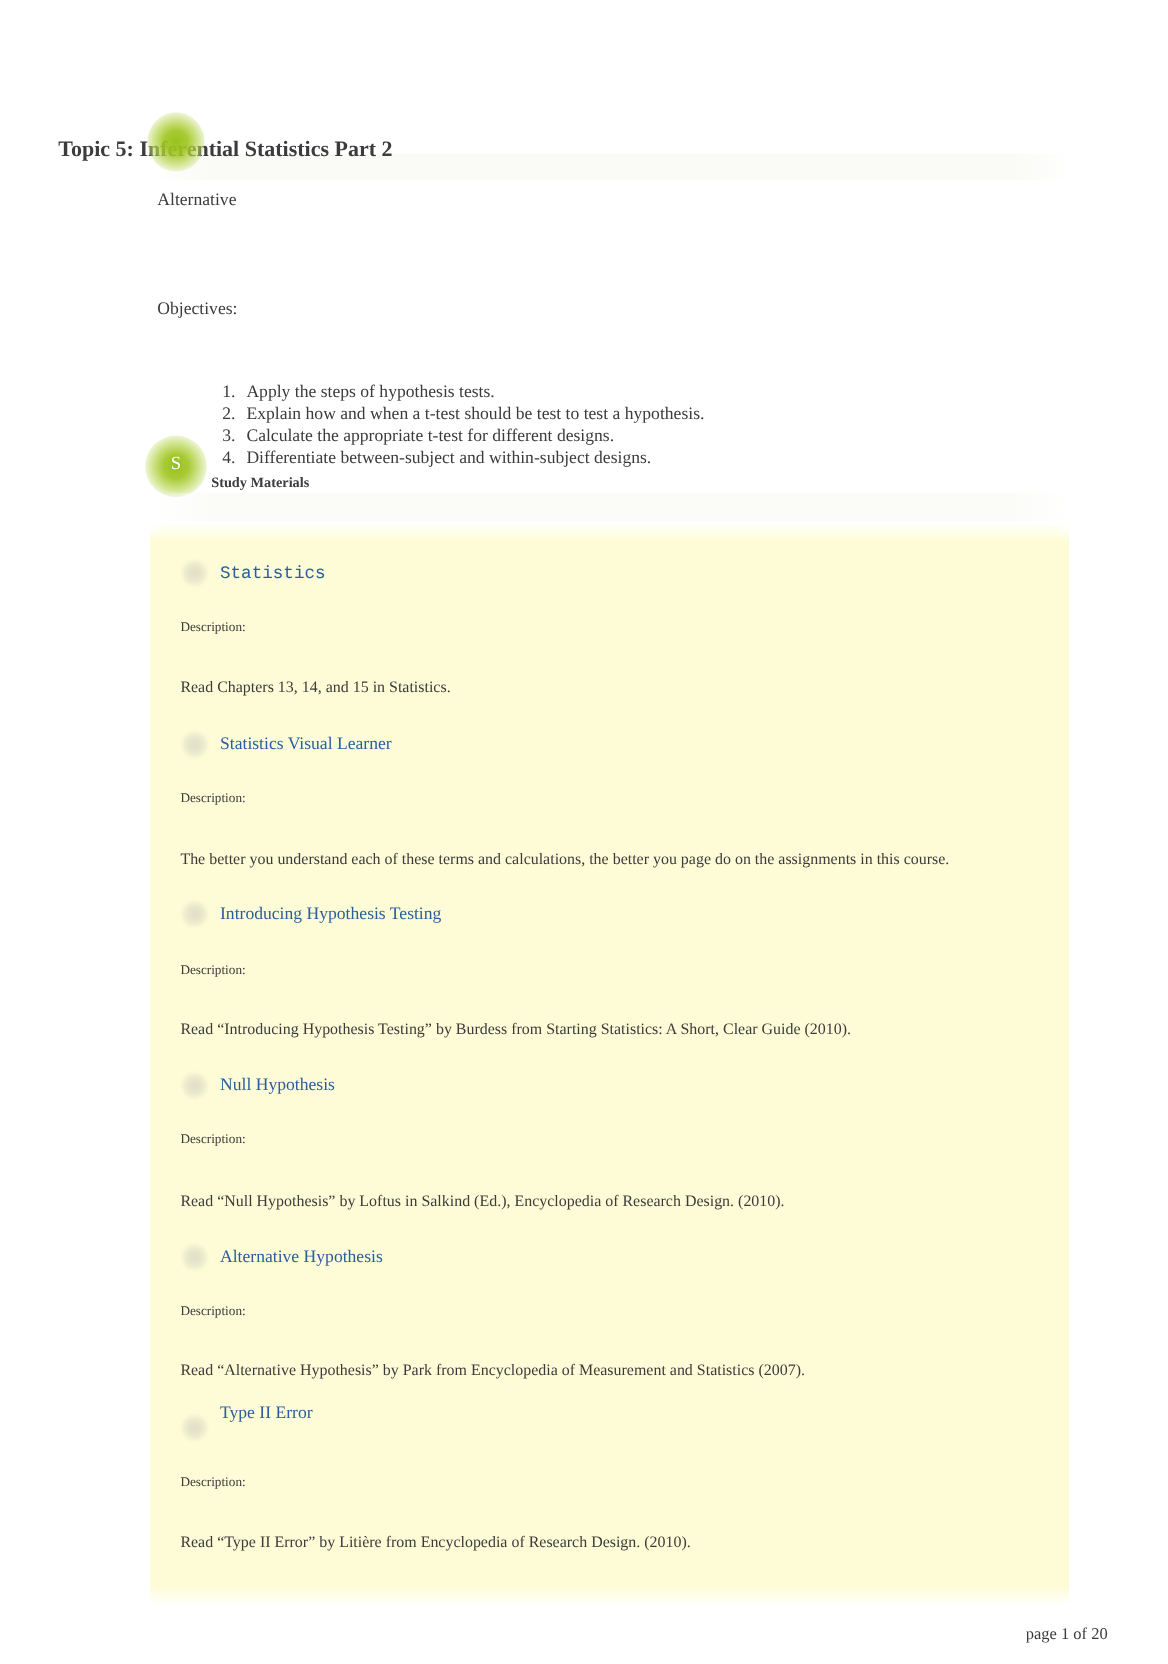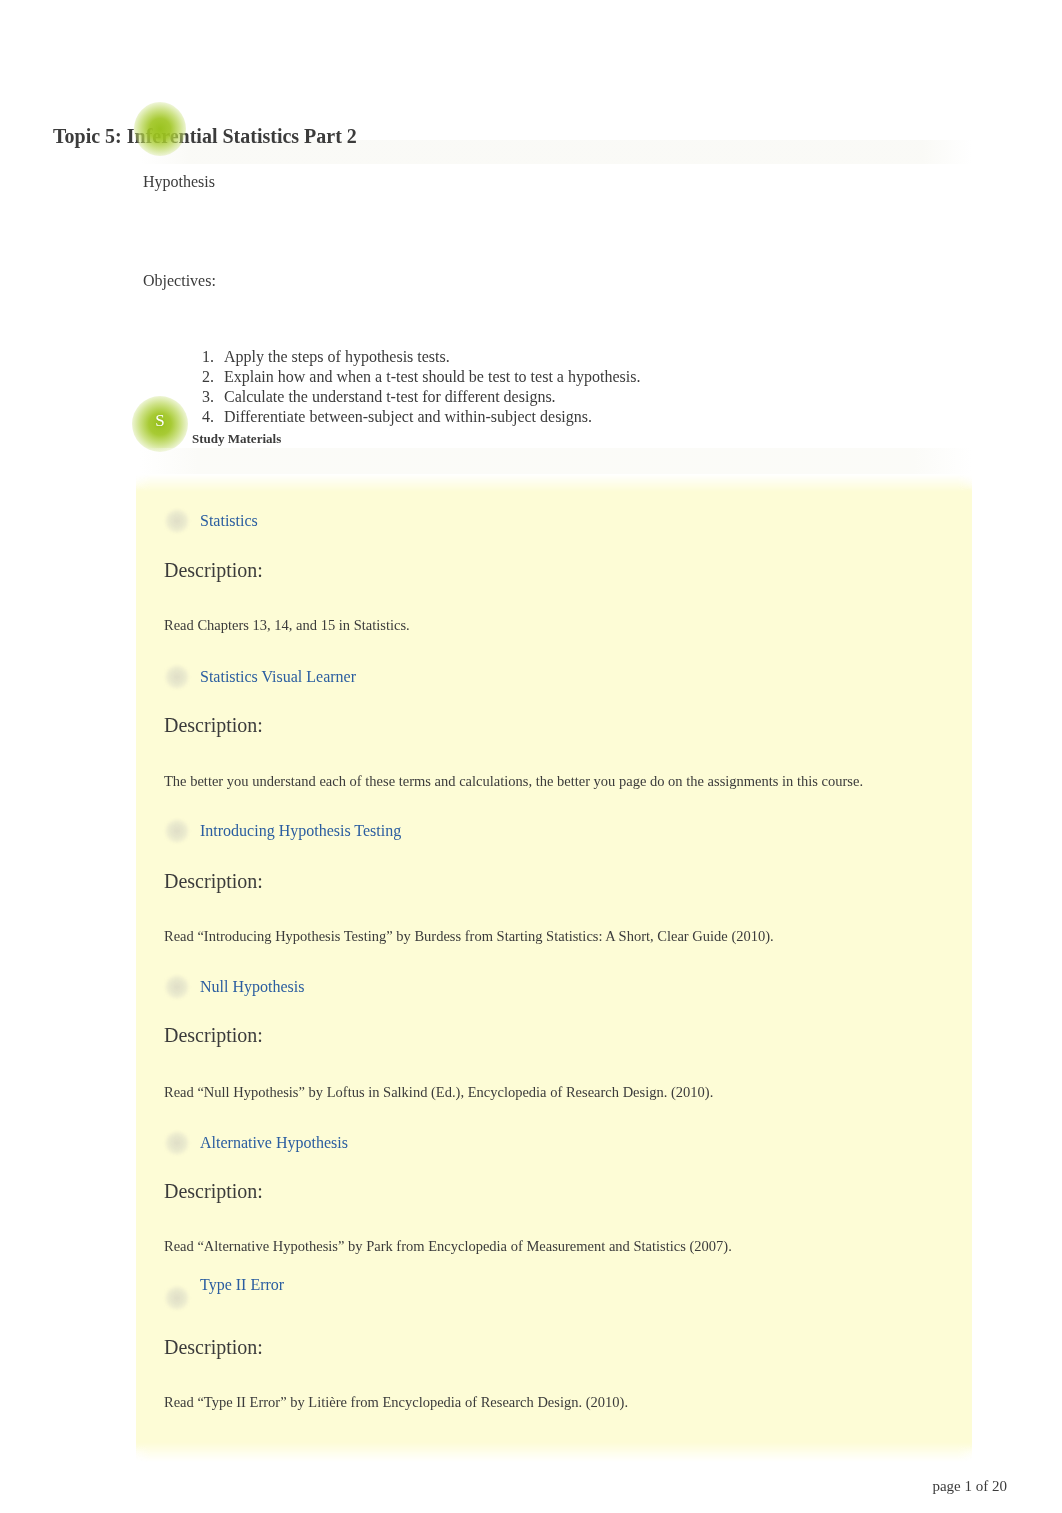--- a/index.html
+++ b/index.html
@@ -175,21 +175,21 @@
     left: 64px;
     font-size: 16px;
     line-height: 22px;
     color: #2a5da0;
     white-space: nowrap;
   }
 
   .material-desc-label {
     position: absolute;
     left: 28px;
-    font-size: 20px;
+    font-size: 12px;
     line-height: 22px;
     color: #3b3b3b;
     text-align: center;
   }
 
   .material-desc-body {
     position: absolute;
     left: 28px;
     width: 800px;
     font-size: 14.5px;
@@ -209,42 +209,42 @@
 </style>
 </head>
 <body>
 
 <div class="header-band"></div>
 
 <h1 class="page-title">Topic 5: Inferential Statistics Part 2</h1>
 
 <div class="green-blob" id="blob-title"></div>
 
-<div class="doc-text" id="description-label">Hypothesis</div>
+<div class="doc-text" id="description-label">Alternative</div>
 
 <div class="doc-text" id="objectives-label">Objectives:</div>
 
 <ol class="objectives-list" id="objectives-list">
     <li>Apply the steps of hypothesis tests.</li>
     <li>Explain how and when a t-test should be test to test a hypothesis.</li>
-    <li>Calculate the understand t-test for different designs.</li>
+    <li>Calculate the appropriate t-test for different designs.</li>
     <li>Differentiate between-subject and within-subject designs.</li>
   </ol>
 
 <div class="green-blob" id="blob-study"></div>
 <div class="blob-letter">S</div>
 
 <h2 id="study-materials-heading">Study Materials</h2>
 
 <div class="sm-band"></div>
 
 <div class="study-panel" id="study-panel">
     <div class="material-entry">
       <span class="material-icon" style="top: 35px;"></span>
-      <a class="material-title" href="#" style="top: 36px; text-decoration: none;">Statistics</a>
+      <a class="material-title" href="#" style="top: 36px; text-decoration: none; font-family: Liberation Mono, monospace;">Statistics</a>
       <div class="material-desc-label" style="top: 85px;">Description:</div>
       <div class="material-desc-body" style="top: 141px;">Read Chapters 13, 14, and 15 in Statistics.</div>
     </div>
     <div class="material-entry">
       <span class="material-icon" style="top: 191px;"></span>
       <a class="material-title" href="#" style="top: 192px; text-decoration: none;">Statistics Visual Learner</a>
       <div class="material-desc-label" style="top: 240px;">Description:</div>
       <div class="material-desc-body" style="top: 297px;">The better you understand each of these terms and calculations, the better you page do on the assignments in this course.</div>
     </div>
     <div class="material-entry">

